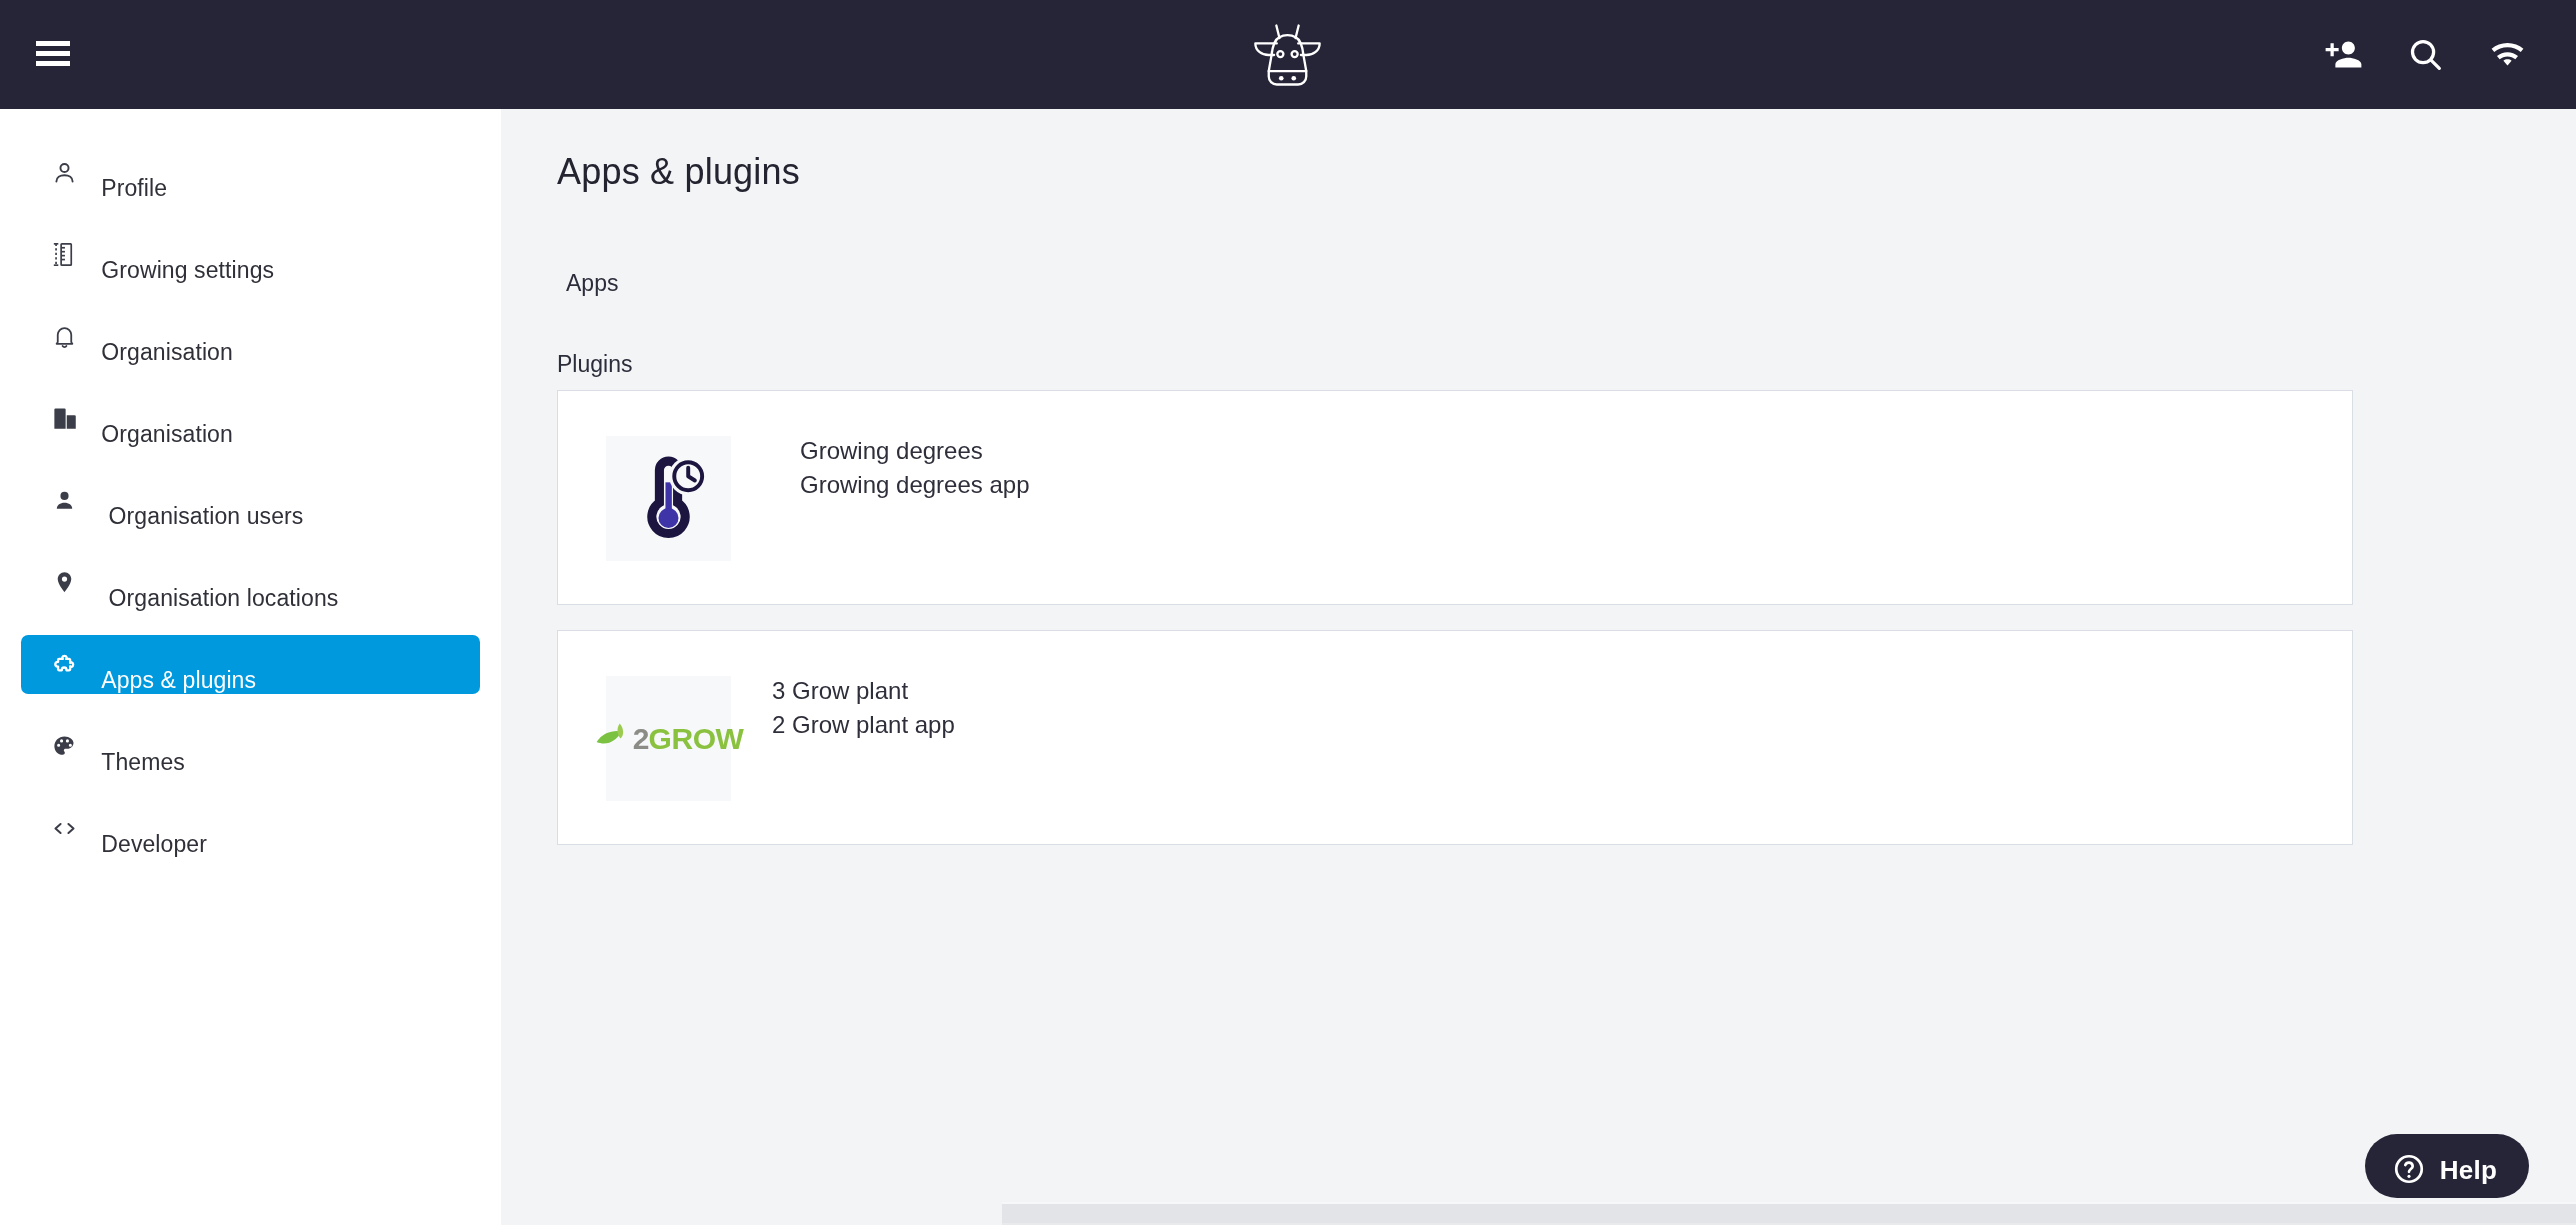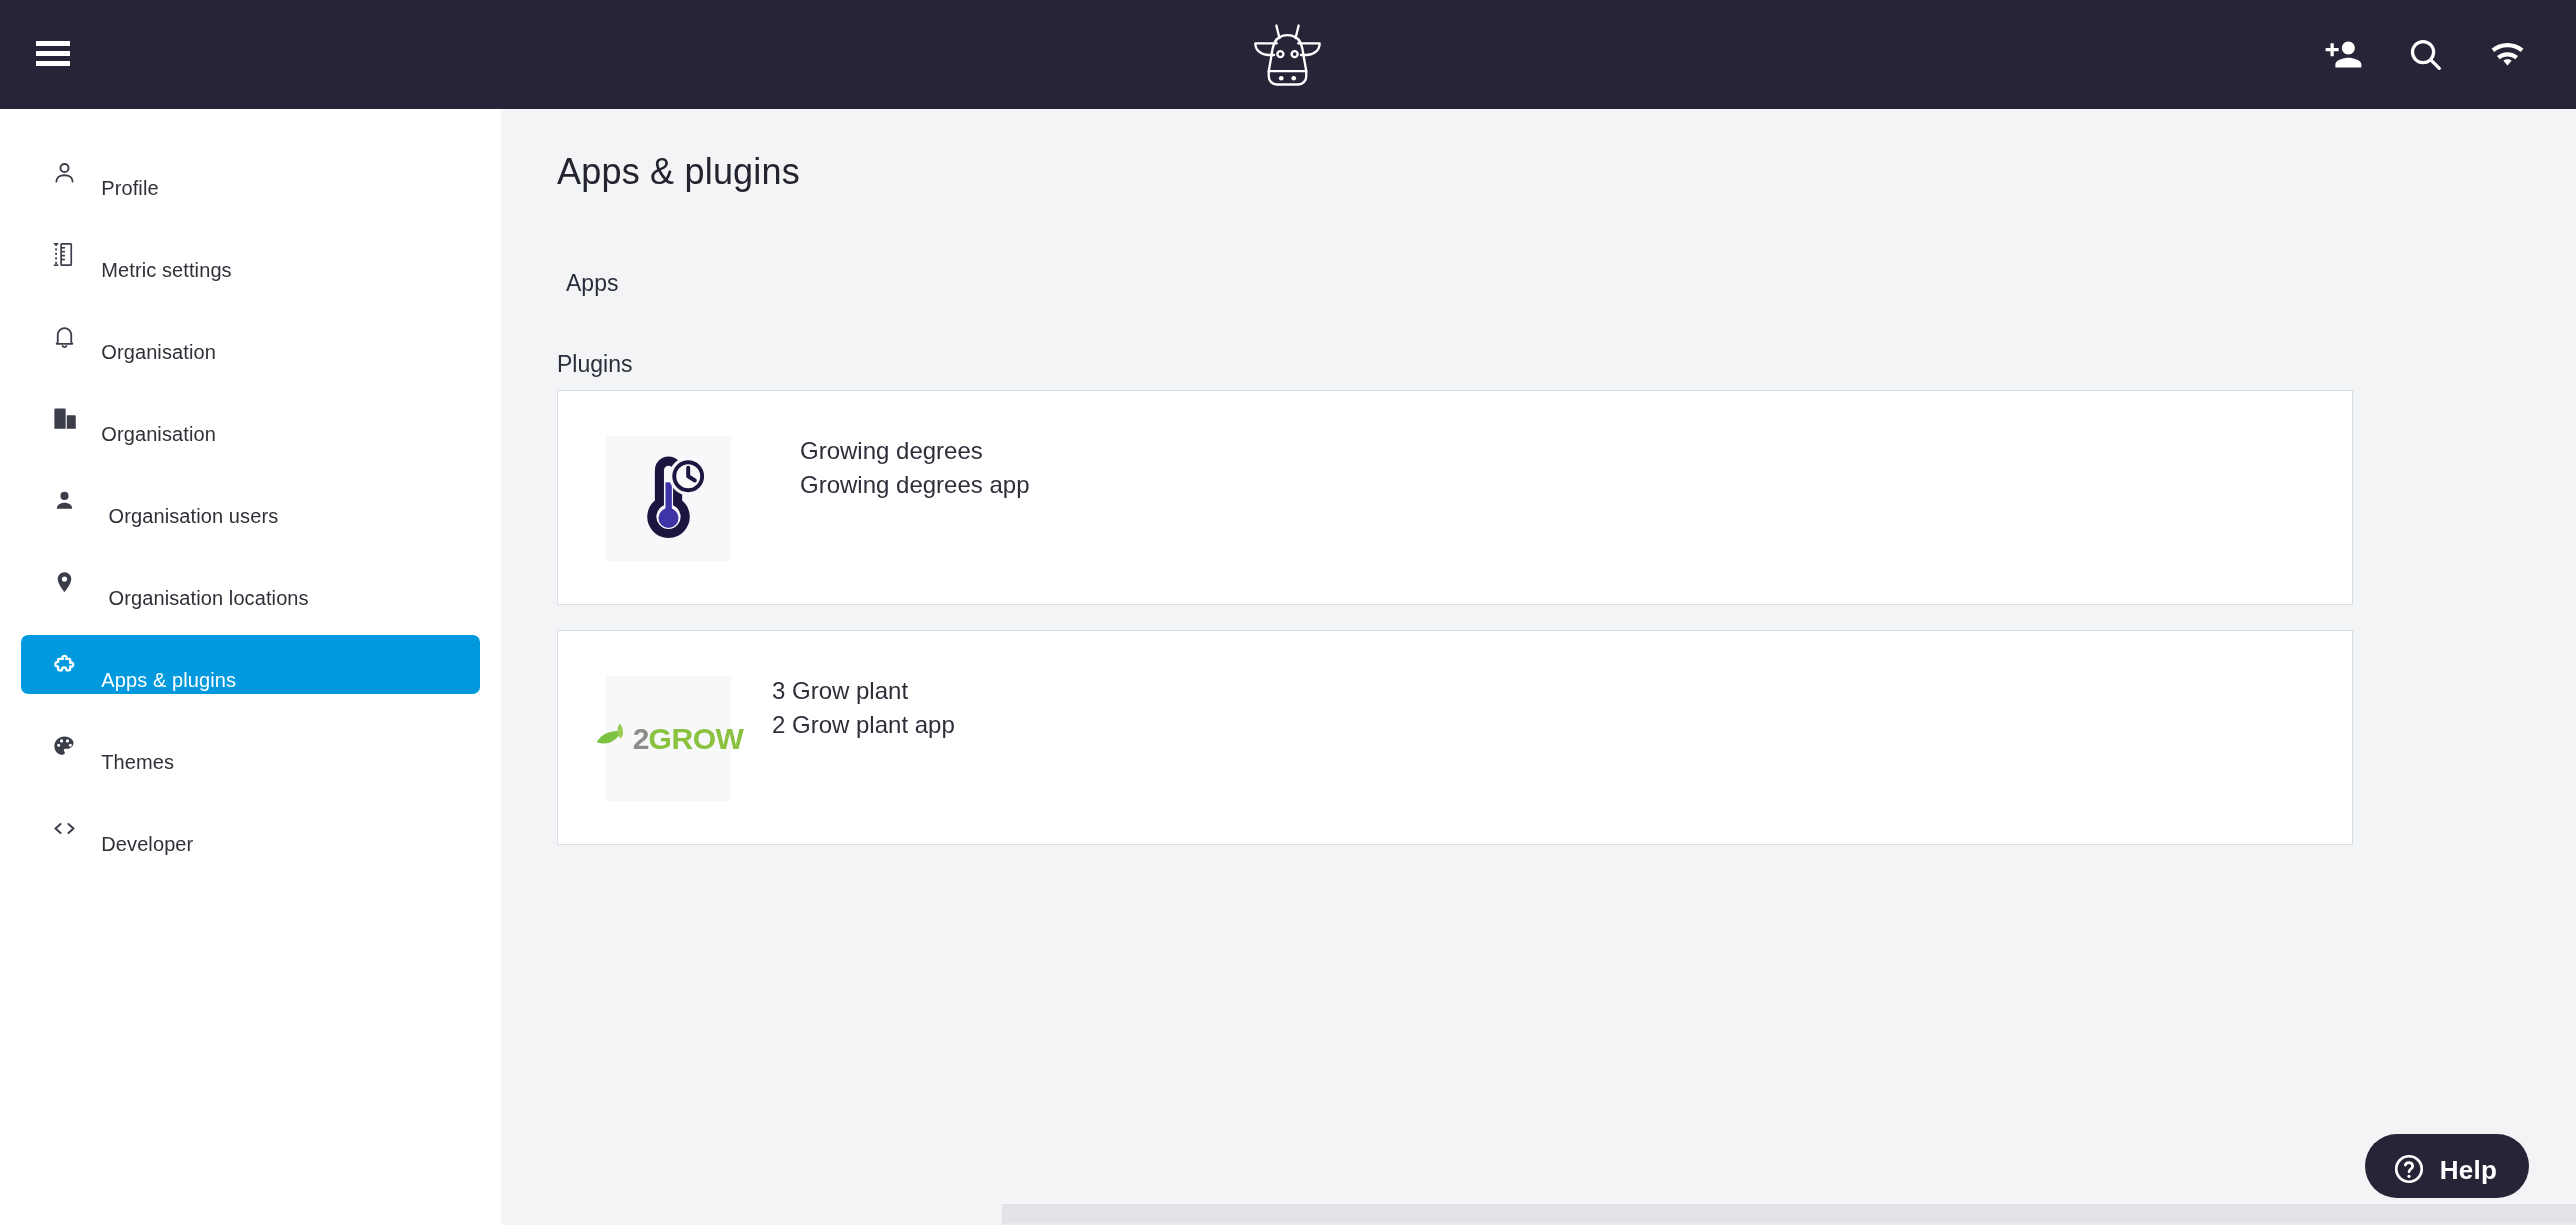--- a/index.html
+++ b/index.html
@@ -71,21 +71,21 @@
     cursor: pointer;
   }
   .nav-item .nav-icon {
     width: 34px; height: 34px;
     display: flex; align-items: center; justify-content: center;
     flex: 0 0 34px;
     color: #3b3d48;
   }
   .nav-item .nav-label {
     margin-left: 19.7px;
-    font-size: 20px;
+    font-size: 23px;
     color: #2f3038;
     letter-spacing: 0.1px;
     white-space: nowrap;
     margin-top: 32px;
   }
   .nav-item.indent .nav-label { margin-left: 27px; }
   .nav-item.active {
     background: #0099DE;
   }
   .nav-item.active .nav-label { color: #ffffff; }
@@ -277,21 +277,21 @@
         <rect x="9" y="2.5" width="9" height="19" rx="0.6"></rect>
         <line x1="9" y1="6" x2="12.4" y2="6"></line>
         <line x1="9" y1="9.5" x2="12.4" y2="9.5"></line>
         <line x1="9" y1="13" x2="12.4" y2="13"></line>
         <line x1="9" y1="16.5" x2="12.4" y2="16.5"></line>
         <line x1="4.5" y1="2.5" x2="4.5" y2="21.5" stroke-dasharray="2 2"></line>
         <line x1="2.5" y1="2.5" x2="6.5" y2="2.5"></line>
         <line x1="2.5" y1="21.5" x2="6.5" y2="21.5"></line>
       </svg>
     </span>
-    <span class="nav-label">Metric settings</span>
+    <span class="nav-label">Growing settings</span>
   </div>
 
   <div class="nav-item">
     <span class="nav-icon">
       <svg width="27" height="27" viewBox="0 0 24 24" fill="none" stroke="currentColor" stroke-width="1.6" stroke-linecap="round" stroke-linejoin="round">
         <path d="M6 17V10.5a6 6 0 0 1 12 0V17l1 1.5H5L6 17z"></path>
         <path d="M10.3 20.5a2 2 0 0 0 3.4 0"></path>
       </svg>
     </span>
     <span class="nav-label">Organisation</span>

